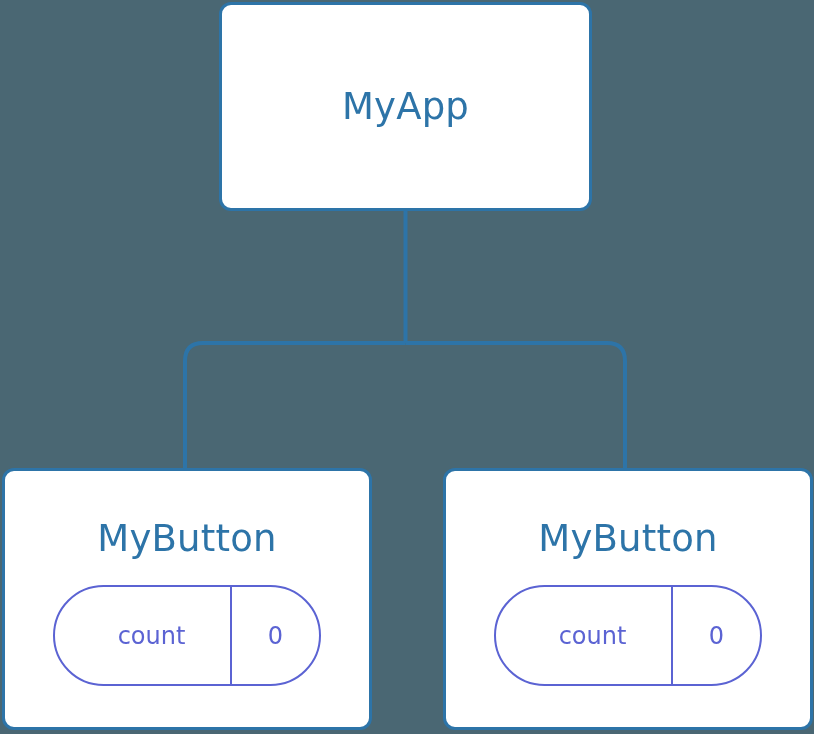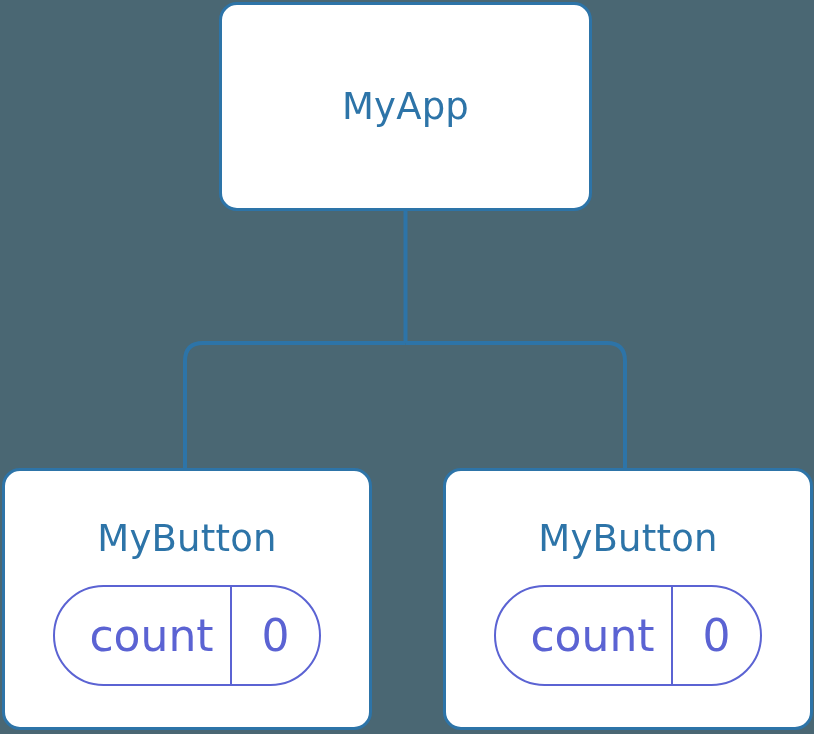--- a/index.html
+++ b/index.html
@@ -30,21 +30,21 @@
     height: 734px;
     display: block;
   }
 
   
   .node {
     position: absolute;
     box-sizing: border-box;
     background: #ffffff;
     border: 3px solid #2d74a8;
-    border-radius: 18px;
+    border-radius: 12px;
     display: flex;
     flex-direction: column;
     align-items: center;
   }
 
   .node-title {
     color: #2d74a8;
     font-size: 37px;
     line-height: 1;
     font-weight: 400;
@@ -88,21 +88,21 @@
     align-items: stretch;
     background: #ffffff;
     overflow: hidden;
   }
   .state-name,
   .state-value {
     display: flex;
     align-items: center;
     justify-content: center;
     color: #5b63d3;
-    font-size: 44px;
+    font-size: 24px;
     line-height: 1;
     white-space: nowrap;
   }
   .state-name {
     width: 175px;
     padding-left: 18px;
     box-sizing: border-box;
   }
   .state-value {
     width: 89px;

